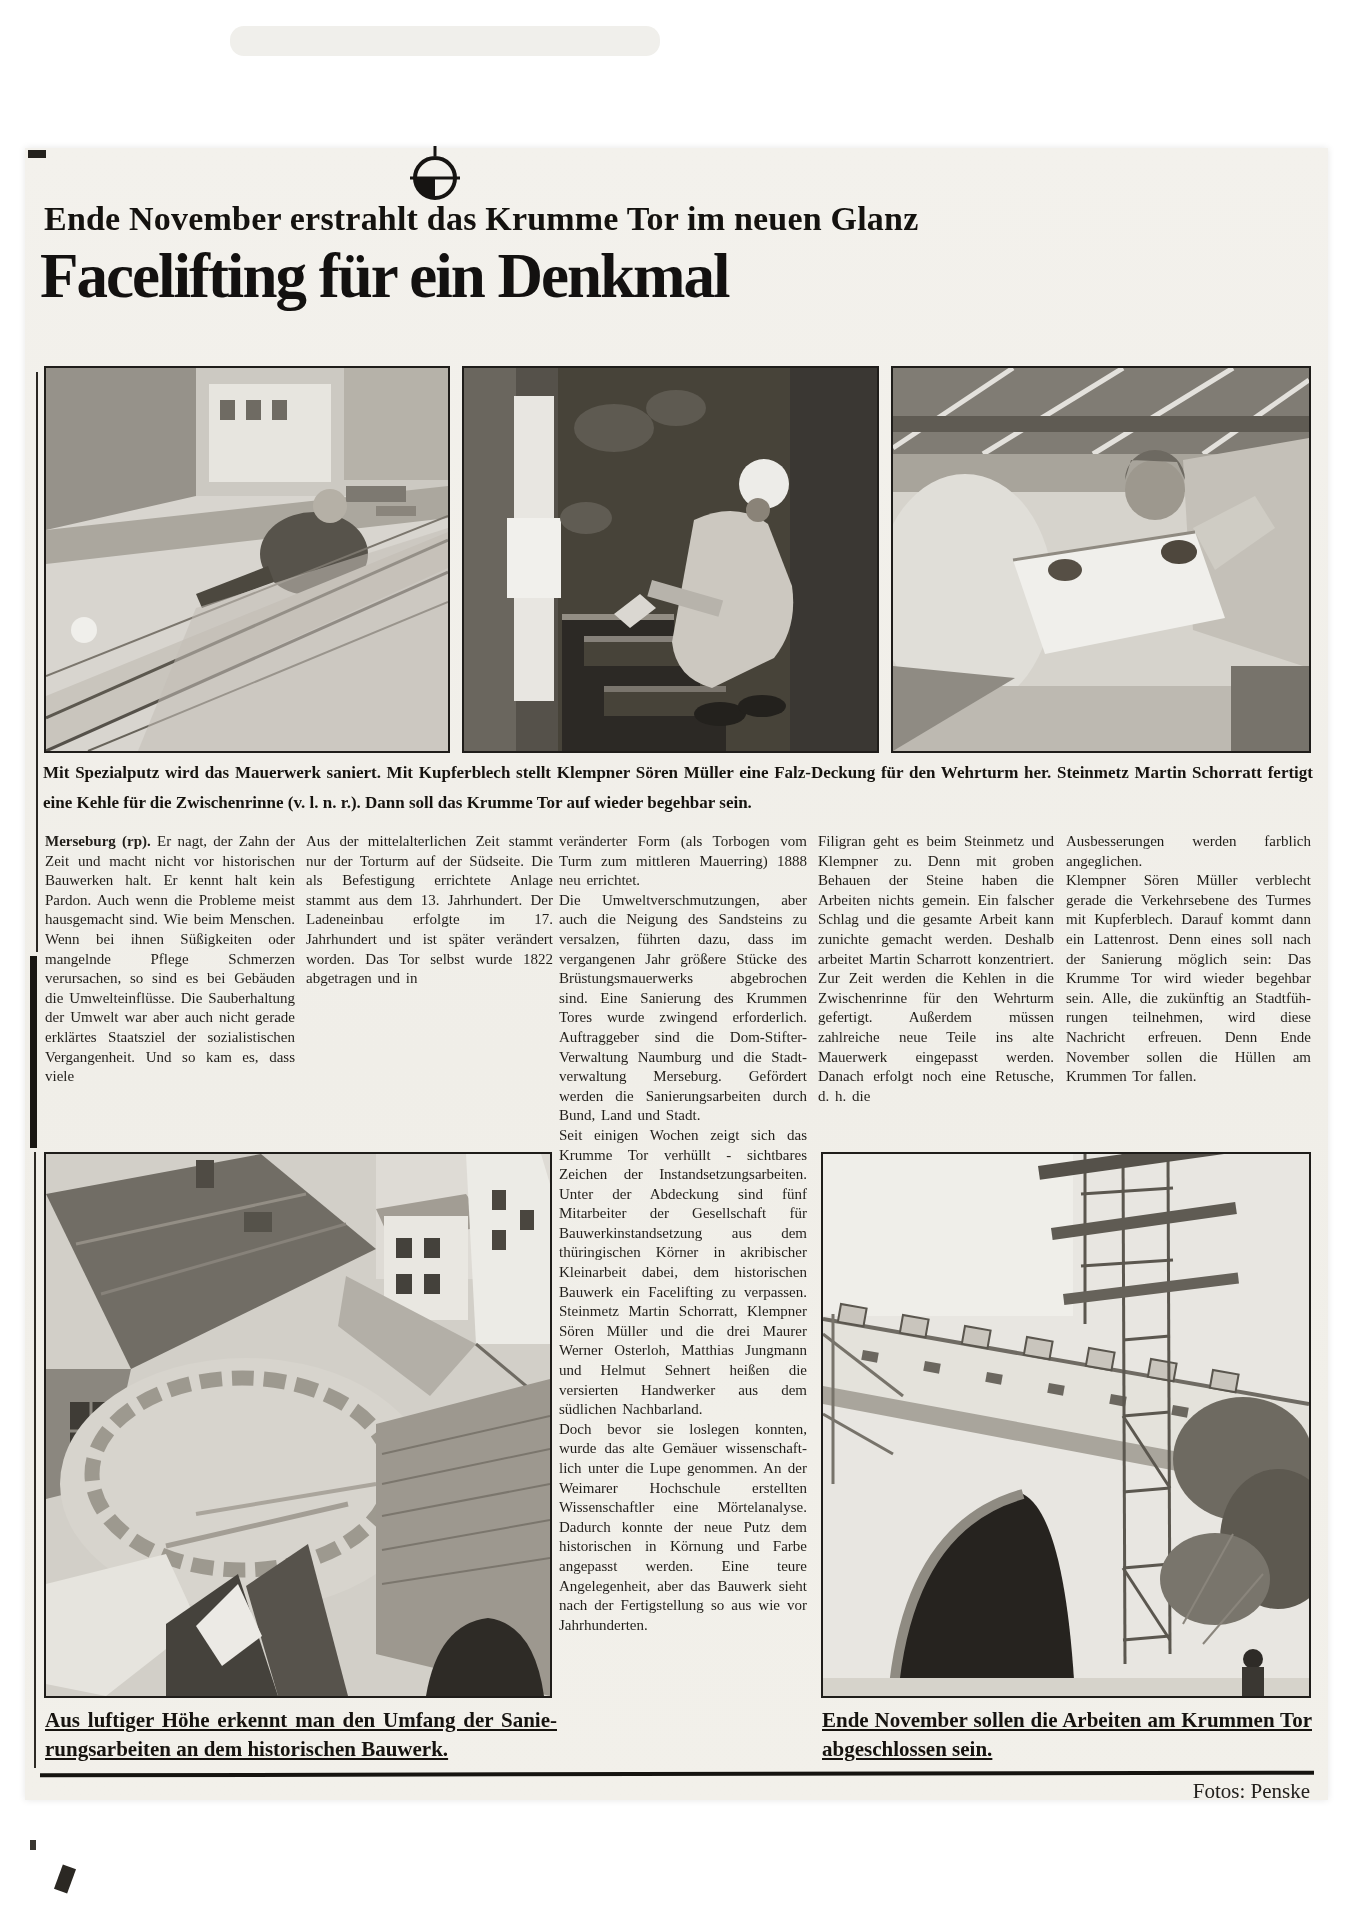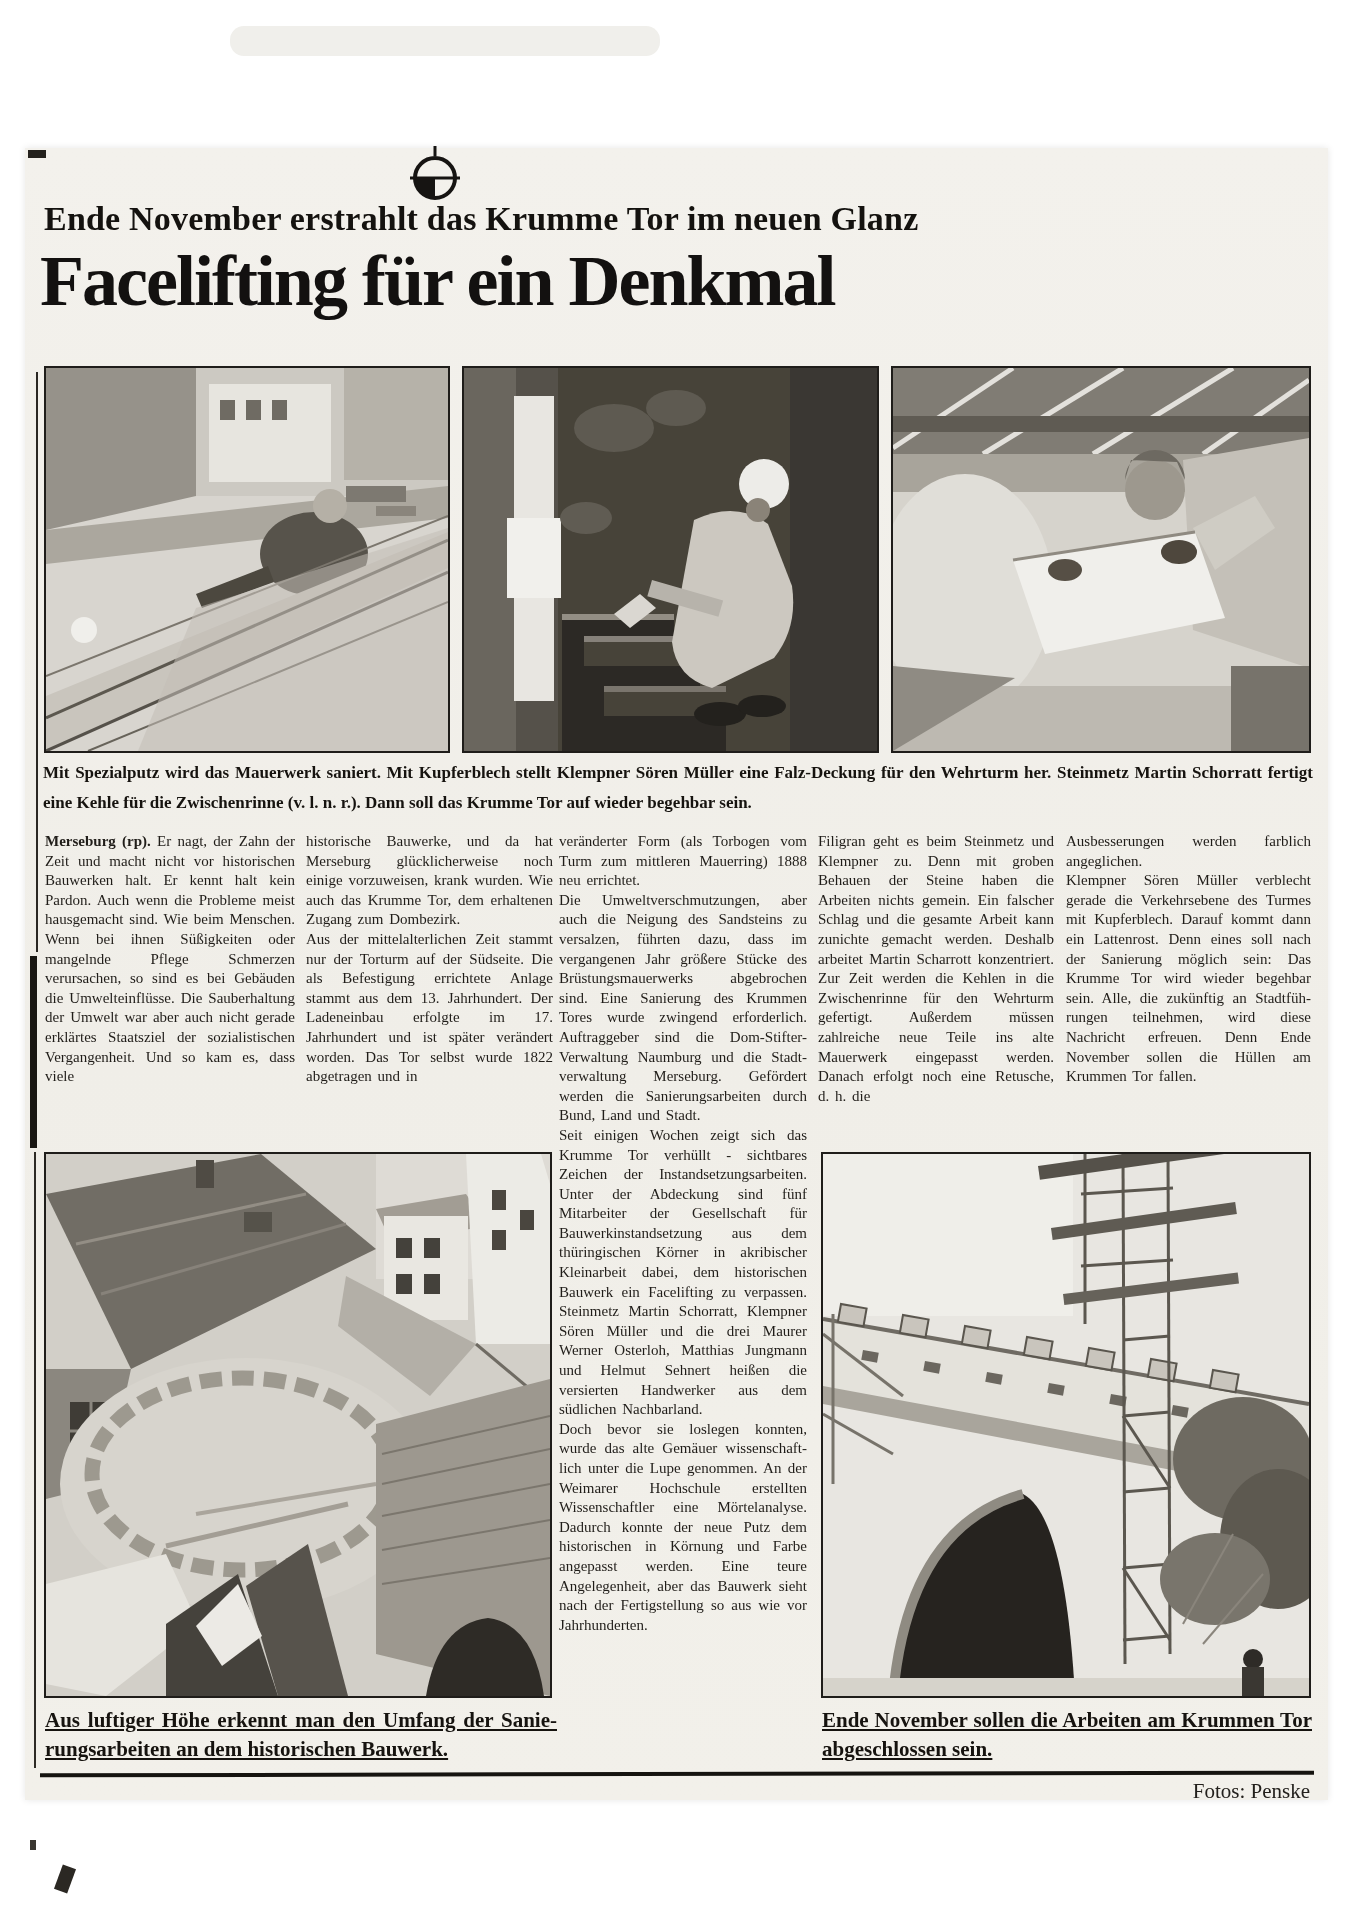--- a/index.html
+++ b/index.html
@@ -4,21 +4,21 @@
 <style>
   html,body{margin:0;padding:0;background:#ffffff;}
   .scan{position:relative;width:1353px;height:1920px;background:#ffffff;overflow:hidden;
         font-family:"Liberation Serif", serif;color:#1b1916;padding-left:24px;}
   .paper{position:absolute;left:25px;top:148px;width:1303px;height:1652px;
          background:linear-gradient(180deg,#f3f1ec 0%,#f0eee8 55%,#f2f0ea 100%);
          box-shadow:0 0 7px rgba(0,0,0,0.10);}
   .streak{position:absolute;left:230px;top:26px;width:430px;height:30px;background:#f0efeb;border-radius:14px;}
 
   .kicker{position:absolute;left:44px;top:200px;font-size:34px;font-weight:700;color:#14120f;white-space:nowrap;letter-spacing:0.2px;}
-  .headline{position:absolute;left:40px;top:244px;margin:0;font-size:72px;line-height:1.04;font-weight:700;
+  .headline{position:absolute;left:40px;top:244px;margin:0;font-size:63px;line-height:1.04;font-weight:700;
             letter-spacing:-2px;color:#131110;white-space:nowrap;}
 
   figure{margin:0;}
   .photo{position:absolute;border:2px solid #1f1d1a;background:#d8d5cf;overflow:hidden;}
   .photo svg{display:block;width:100%;height:100%;}
   .ph1{left:44px;top:366px;width:402px;height:383px;}
   .ph2{left:462px;top:366px;width:413px;height:383px;}
   .ph3{left:891px;top:366px;width:416px;height:383px;}
   .ph4{left:44px;top:1152px;width:504px;height:542px;}
   .ph5{left:821px;top:1152px;width:486px;height:542px;}
@@ -145,21 +145,20 @@
       <rect x="338" y="298" width="78" height="85" fill="#77736b"></rect>
     </svg>
   </figure>
 
   <p class="topcap">Mit Spezialputz wird das Mauerwerk saniert. Mit Kupferblech stellt Klempner Sören Müller eine Falz-Deckung für den Wehrturm her. Steinmetz Martin Schorratt fertigt eine Kehle für die Zwischenrinne (v. l. n. r.). Dann soll das Krumme Tor auf wieder begehbar sein.</p>
 
   <div class="col col-1">
     <p><b class="dateline">Merseburg (rp).</b> <span>Er nagt, der Zahn der Zeit und macht nicht vor historischen Bauwerken halt. Er kennt halt kein Pardon. Auch wenn die Probleme meist hausgemacht sind. Wie beim Menschen. Wenn bei ihnen Süßigkeiten oder mangelnde Pflege Schmerzen verursachen, so sind es bei Gebäuden die Um­welt­ein­flüsse. Die Sauber­hal­tung der Umwelt war aber auch nicht gerade erklärtes Staatsziel der sozialistischen Vergangen­heit. Und so kam es, dass viele</span></p>
   </div>
   <div class="col col-2">
-    <p>historische Bauwerke, und da hat Merseburg glück­licher­weise noch einige vorzuweisen, krank wurden. Wie auch das Krumme Tor, dem erhaltenen Zugang zum Dombezirk.</p>
     <p>Aus der mittel­alter­lichen Zeit stammt nur der Torturm auf der Südseite. Die als Befes­ti­gung errichtete Anlage stammt aus dem 13. Jahrhundert. Der Laden­ein­bau erfolgte im 17. Jahrhundert und ist später verändert worden. Das Tor selbst wurde 1822 abgetragen und in</p>
   </div>
   <div class="col col-3">
     <p>veränderter Form (als Torbogen vom Turm zum mittleren Mauer­ring) 1888 neu errichtet.</p>
     <p>Die Umwelt­ver­schmut­zungen, aber auch die Neigung des Sandsteins zu versalzen, führten dazu, dass im vergangenen Jahr größere Stücke des Brüstungs­mauer­werks abgebrochen sind. Eine Sanierung des Krummen Tores wurde zwingend erfor­der­lich. Auftraggeber sind die Dom-Stifter-Verwaltung Naumburg und die Stadt­ver­wal­tung Merseburg. Gefördert werden die Sanierungs­arbeiten durch Bund, Land und Stadt.</p>
     <p>Seit einigen Wochen zeigt sich das Krumme Tor verhüllt - sichtbares Zeichen der Instand­setzungs­arbeiten. Unter der Abdeckung sind fünf Mitarbeiter der Gesellschaft für Bauwer­kinstand­setzung aus dem thüringischen Körner in akribischer Kleinarbeit dabei, dem historischen Bauwerk ein Facelifting zu verpassen. Steinmetz Martin Schorratt, Klempner Sören Müller und die drei Maurer Werner Osterloh, Matthias Jungmann und Helmut Sehnert heißen die versierten Handwer­ker aus dem südlichen Nachbarland.</p>
     <p>Doch bevor sie loslegen konnten, wurde das alte Gemäuer wissen­schaft­lich unter die Lupe genommen. An der Weimarer Hochschule erstellten Wissen­schaftler eine Mörtel­analyse. Dadurch konnte der neue Putz dem historischen in Körnung und Farbe angepasst werden. Eine teure Angelegenheit, aber das Bauwerk sieht nach der Fertig­stellung so aus wie vor Jahrhunderten.</p>
   </div>
   <div class="col col-4">
     <p>Filigran geht es beim Steinmetz und Klempner zu. Denn mit groben Behauen der Steine haben die Arbeiten nichts gemein. Ein falscher Schlag und die gesamte Arbeit kann zunichte gemacht werden. Deshalb arbeitet Martin Scharrott konzen­triert. Zur Zeit werden die Kehlen in die Zwischen­rinne für den Wehrturm gefertigt. Außerdem müssen zahlreiche neue Teile ins alte Mauerwerk ein­gepasst werden. Danach erfolgt noch eine Retusche, d. h. die</p>

